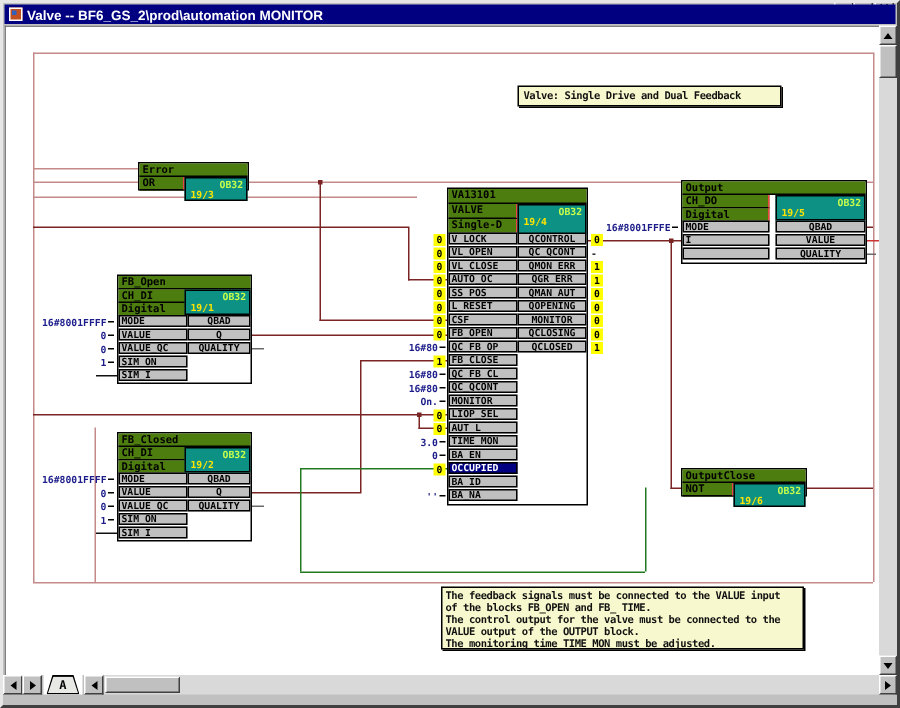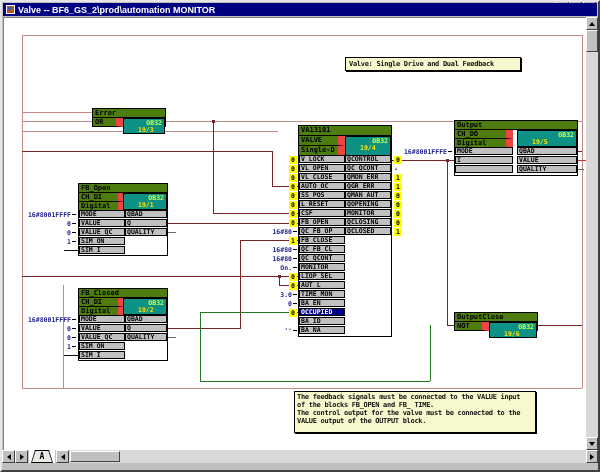--- a/index.html
+++ b/index.html
@@ -25,29 +25,29 @@
   .wire{position:absolute;z-index:2}
   .h{height:1px}.v{width:1px}
   .c-s{background:#c48989}.c-m{background:#7a2424}.c-g{background:#217a21}
   .c-r{background:#cc3333}.c-k{background:#111}.c-gr{background:#6b6b6b}
   .dot{position:absolute;width:3px;height:3px;background:#7a2424;z-index:6}
   
   .block{position:absolute;background:#fff;border:1px solid #000;box-sizing:border-box;z-index:3;overflow:visible}
   .brow{background:#4d7c0f;border-bottom:1px solid #000;box-sizing:border-box;
         font:bold 7px "DejaVu Sans Mono",monospace;line-height:9px;padding:0 2px;
         white-space:nowrap;overflow:hidden}
-  .half{border-right:7px solid #ef4444}
+  .half{border-right:1px solid #ef4444}
   .runbox{position:absolute;background:#0c9184;border:1px solid #000;box-sizing:border-box;z-index:4}
   .rb1{font:bold 6.5px "DejaVu Sans Mono",monospace;color:#c8ff4a;text-align:right;padding:1px 2px 0 0;line-height:6px}
-  .rb2{font:bold 6.5px "DejaVu Sans Mono",monospace;color:#ffe400;padding:1px 0 0 14px;line-height:6px}
+  .rb2{font:bold 6.5px "DejaVu Sans Mono",monospace;color:#ffe400;padding:1px 0 0 3px;line-height:6px}
   .pcol{position:absolute;display:flex;flex-direction:column}
   .pin{height:8px;margin-bottom:1px;background:#c0c0c0;border:1px solid #000;box-sizing:border-box;
        font:bold 6.5px "DejaVu Sans Mono",monospace;line-height:6px;padding:0 1px;
        white-space:nowrap;overflow:hidden}
-  .pcol.rightcol .pin{text-align:left}
+  .pcol.rightcol .pin{text-align:center}
   .pin.sel{background:#000080;color:#fff}
   
   .vcol{position:absolute;z-index:5}
   .vrow{height:9px;display:flex;align-items:center}
   .vcol.ra .vrow{justify-content:flex-end}
   .chip{background:#ffff00;color:#000;font:bold 6.5px "DejaVu Sans Mono",monospace;line-height:8px;padding:0 2px}
   .pval{color:#1c1c8a;font:bold 6.5px "DejaVu Sans Mono",monospace;line-height:8px;white-space:nowrap}
   .vcol.ra .pval::after{content:"";display:inline-block;width:4px;height:1px;background:#000;margin-left:1px;vertical-align:2px}
   .vcol.la .pval{color:#111}
   
@@ -388,20 +388,21 @@
   </div>
 
 <div class="note note1" style="left:345px;top:57px;width:176px;height:14px">
   <span>Valve: Single Drive and Dual Feedback</span>
 </div>
 <div class="note note2" style="left:294px;top:391px;width:242px;height:42px;padding:1px 2px">
   <div>The feedback signals must be connected to the VALUE input</div>
   <div>of the blocks FB_OPEN and FB_ TIME.</div>
   <div>The control output for the valve must be connected to the</div>
   <div>VALUE output of the OUTPUT block.</div>
+  <div>The monitoring time TIME MON must be adjusted.</div>
 </div>
 
 <div class="track" style="left:586px;top:17px;width:12px;height:433px"></div>
 <div class="btn3d" style="left:586px;top:17px;width:12px;height:13px">
     <span class="tri-u"></span>
   </div>
 <div class="thumb" style="left:586px;top:30px;width:12px;height:22px"></div>
 <div class="btn3d" style="left:586px;top:437px;width:12px;height:13px">
     <span class="tri-d"></span>
   </div>

